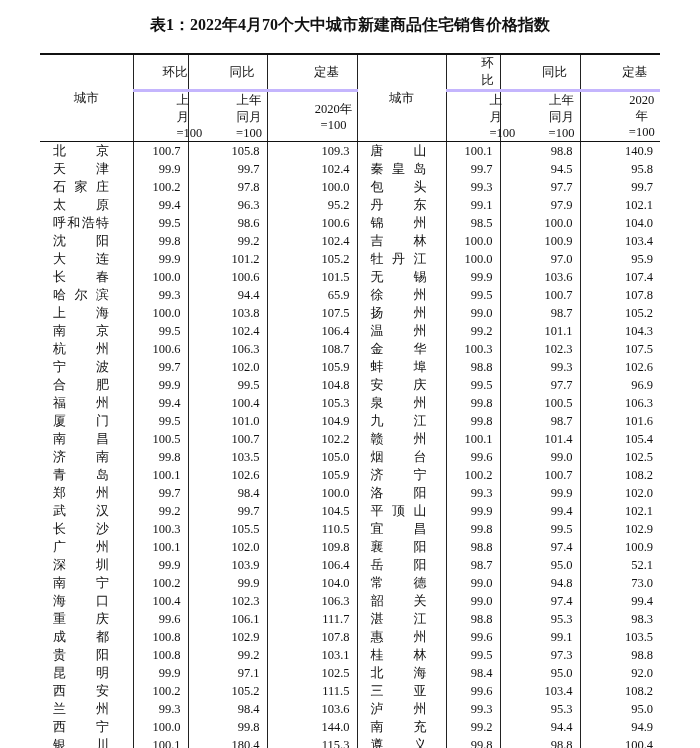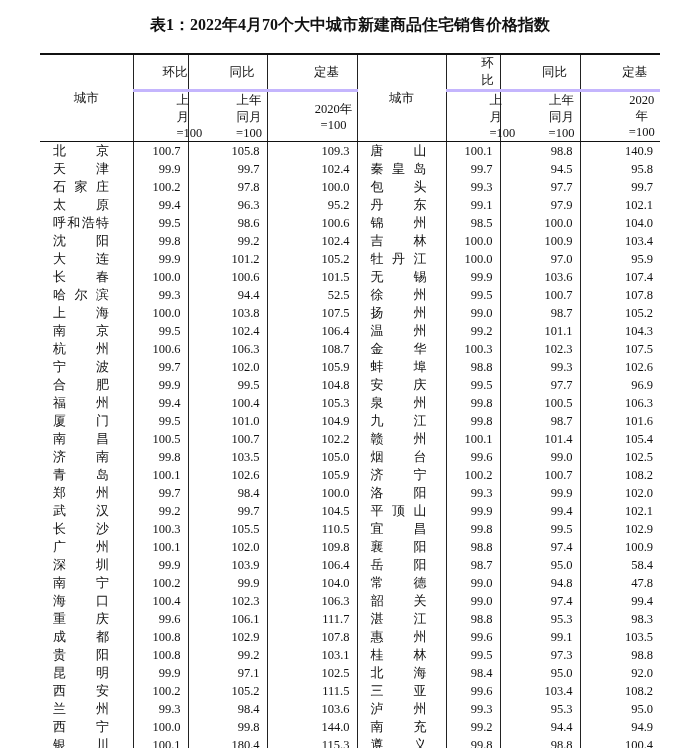--- a/index.html
+++ b/index.html
@@ -218,21 +218,21 @@
           <td class="val">107.4</td>
         </tr>
         <tr>
           <td class="city c-first"><span class="cityname">
               <span>哈</span>
               <span>尔</span>
               <span>滨</span>
             </span></td>
           <td class="val">99.3</td>
           <td class="val">94.4</td>
-          <td class="val">52.5</td>
+          <td class="val">65.9</td>
           <td class="city"><span class="cityname">
               <span>徐</span>
               <span>州</span>
             </span></td>
           <td class="val">99.5</td>
           <td class="val">100.7</td>
           <td class="val">107.8</td>
         </tr>
         <tr>
           <td class="city c-first"><span class="cityname">
@@ -466,37 +466,37 @@
             </span></td>
           <td class="val">99.9</td>
           <td class="val">103.9</td>
           <td class="val">106.4</td>
           <td class="city"><span class="cityname">
               <span>岳</span>
               <span>阳</span>
             </span></td>
           <td class="val">98.7</td>
           <td class="val">95.0</td>
-          <td class="val">58.4</td>
+          <td class="val">52.1</td>
         </tr>
         <tr>
           <td class="city c-first"><span class="cityname">
               <span>南</span>
               <span>宁</span>
             </span></td>
           <td class="val">100.2</td>
           <td class="val">99.9</td>
           <td class="val">104.0</td>
           <td class="city"><span class="cityname">
               <span>常</span>
               <span>德</span>
             </span></td>
           <td class="val">99.0</td>
           <td class="val">94.8</td>
-          <td class="val">47.8</td>
+          <td class="val">73.0</td>
         </tr>
         <tr>
           <td class="city c-first"><span class="cityname">
               <span>海</span>
               <span>口</span>
             </span></td>
           <td class="val">100.4</td>
           <td class="val">102.3</td>
           <td class="val">106.3</td>
           <td class="city"><span class="cityname">

